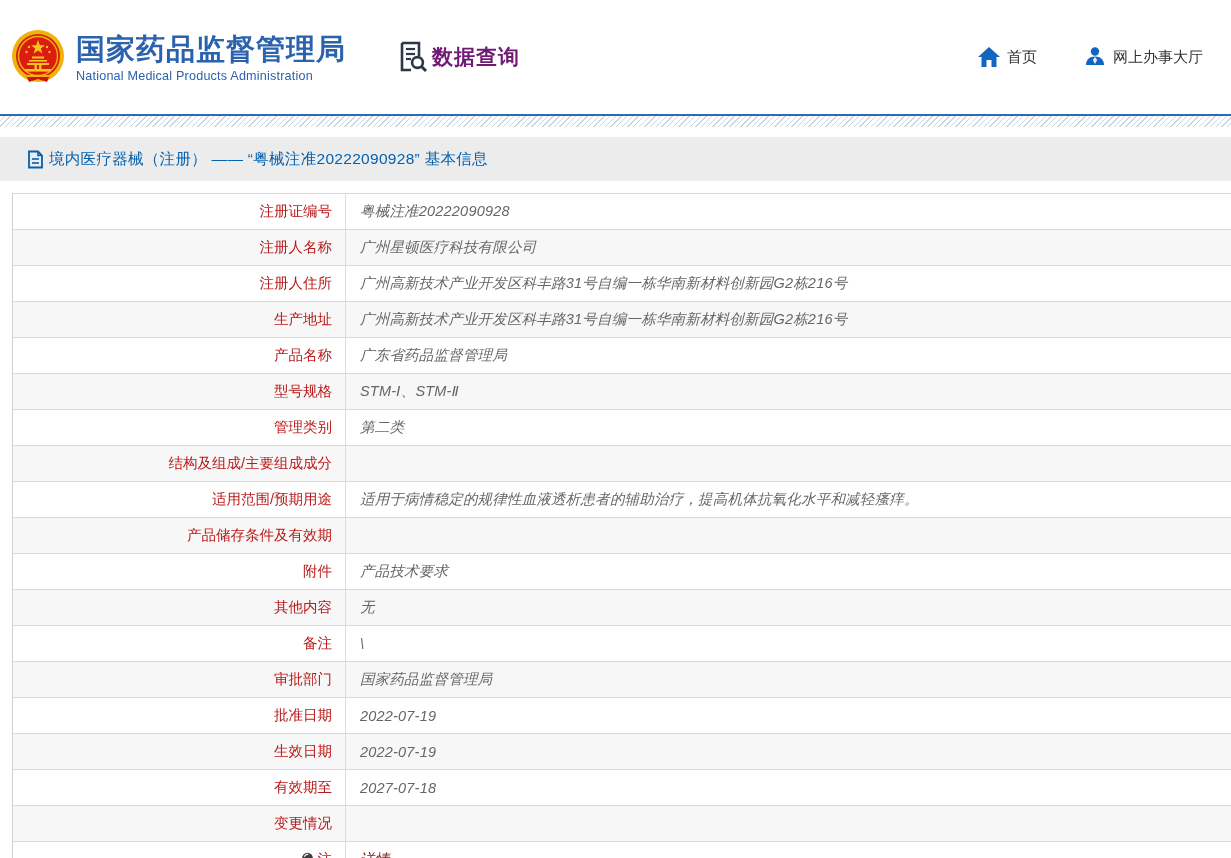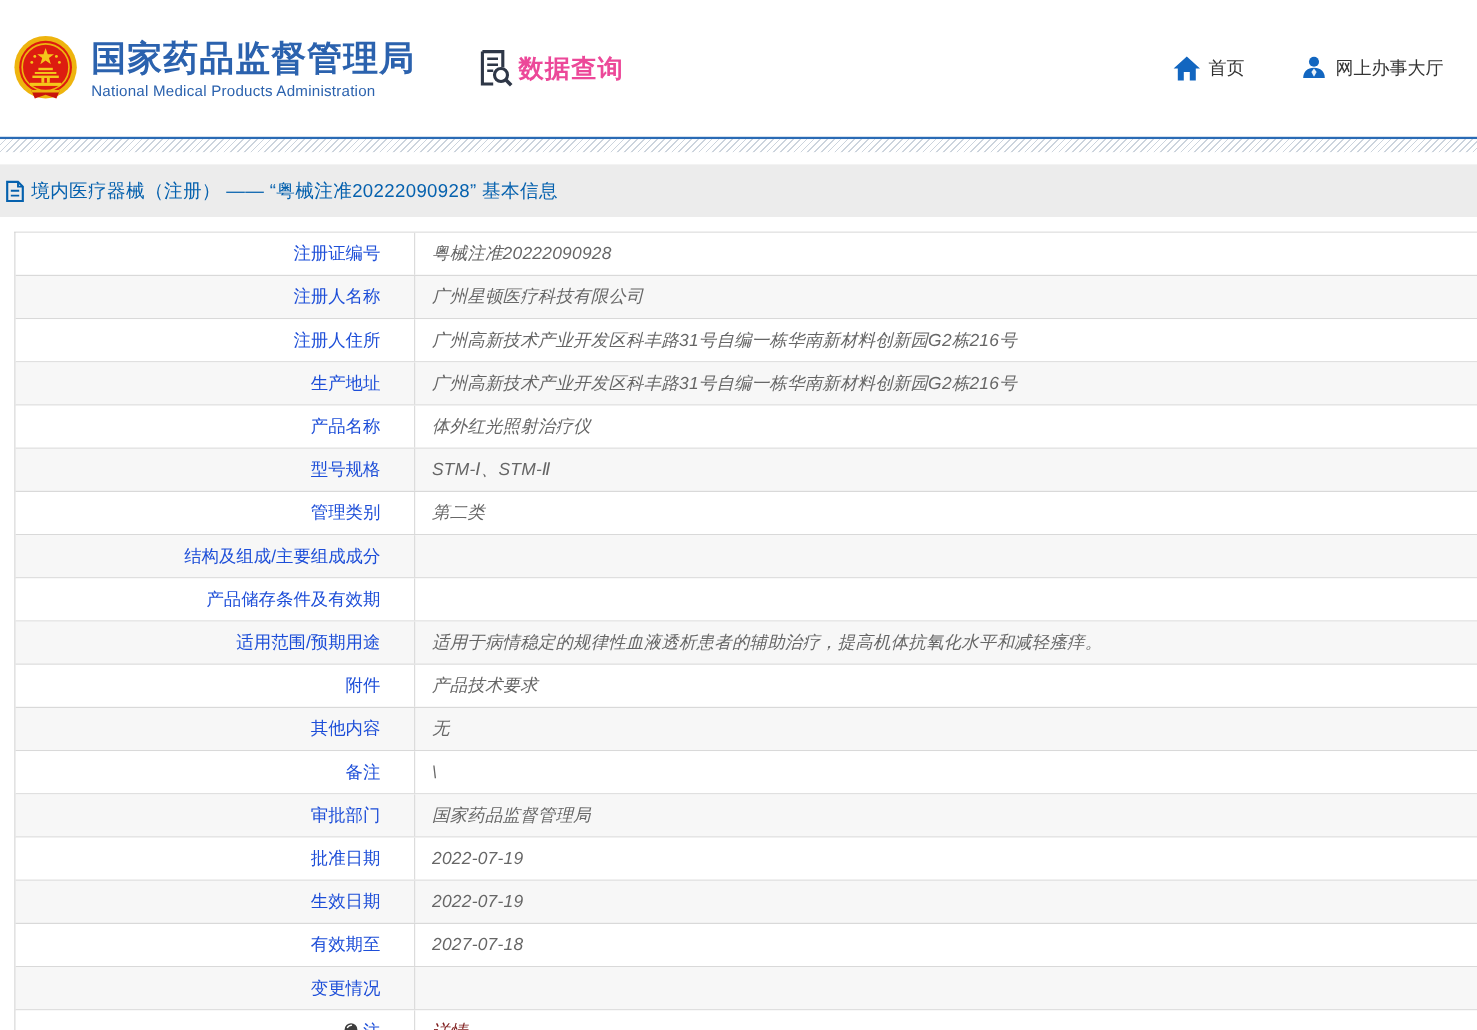--- a/index.html
+++ b/index.html
@@ -33,21 +33,21 @@
   }
   .data-query {
     margin-left: 52px;
     display: flex;
     align-items: center;
     gap: 4px;
     cursor: pointer;
   }
   .data-query-label {
     font-size: 21px;
-    color: #ec4899;
+    color: #701a75;
     font-weight: 600;
     letter-spacing: 1px;
   }
   .top-nav {
     margin-left: auto;
     margin-right: 28px;
     display: flex;
     gap: 46px;
   }
   .nav-item {
@@ -71,21 +71,21 @@
   }
   .gap-white-sm { height: 10px; background: #fff; }
   .gap-white-md { height: 12px; background: #fff; }
 
   
   .breadcrumb-bar {
     height: 44px;
     background: #ececec;
     display: flex;
     align-items: center;
-    padding-left: 4px;
+    padding-left: 27px;
   }
   .breadcrumb-text {
     font-size: 15.5px;
     color: #0561ae;
     margin-left: 5px;
     letter-spacing: .3px;
   }
 
   
   .info-table {
@@ -99,23 +99,23 @@
     border-bottom: 1px solid #d9d9d9;
     background: #ffffff;
     align-items: stretch;
   }
   .trow:nth-child(even) { background: #f7f7f7; }
   .cell-label {
     flex: 0 0 333px;
     display: flex;
     align-items: center;
     justify-content: flex-end;
-    padding-right: 28px;
+    padding-right: 13px;
     font-size: 14.5px;
-    color: #1d4ed8;
+    color: #b91c1c;
     border-right: 1px solid #dcdcdc;
     gap: 4px;
   }
   .cell-value {
     flex: 1;
     display: flex;
     align-items: center;
     padding-left: 14px;
     font-size: 14.5px;
     color: #666;
@@ -222,40 +222,40 @@
   <div class="trow">
       <div class="cell-label">注册人住所</div>
       <div class="cell-value">广州高新技术产业开发区科丰路31号自编一栋华南新材料创新园G2栋216号</div>
     </div>
   <div class="trow">
       <div class="cell-label">生产地址</div>
       <div class="cell-value">广州高新技术产业开发区科丰路31号自编一栋华南新材料创新园G2栋216号</div>
     </div>
   <div class="trow">
       <div class="cell-label">产品名称</div>
-      <div class="cell-value">体外红光照射治疗仪</div>
+      <div class="cell-value">广东省药品监督管理局</div>
     </div>
   <div class="trow">
       <div class="cell-label">型号规格</div>
       <div class="cell-value">STM-Ⅰ、STM-Ⅱ</div>
     </div>
   <div class="trow">
       <div class="cell-label">管理类别</div>
       <div class="cell-value">第二类</div>
     </div>
   <div class="trow">
       <div class="cell-label">结构及组成/主要组成成分</div>
     </div>
   <div class="trow">
+      <div class="cell-label">适用范围/预期用途</div>
+      <div class="cell-value">适用于病情稳定的规律性血液透析患者的辅助治疗，提高机体抗氧化水平和减轻瘙痒。</div>
+    </div>
+  <div class="trow">
       <div class="cell-label">产品储存条件及有效期</div>
       <div class="cell-value"></div>
-    </div>
-  <div class="trow">
-      <div class="cell-label">适用范围/预期用途</div>
-      <div class="cell-value">适用于病情稳定的规律性血液透析患者的辅助治疗，提高机体抗氧化水平和减轻瘙痒。</div>
     </div>
   <div class="trow">
       <div class="cell-label">附件</div>
       <div class="cell-value">产品技术要求</div>
     </div>
   <div class="trow">
       <div class="cell-label">其他内容</div>
       <div class="cell-value">无</div>
     </div>
   <div class="trow">

